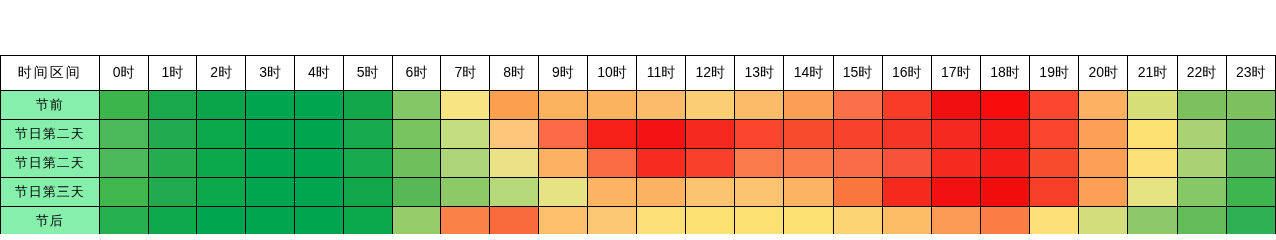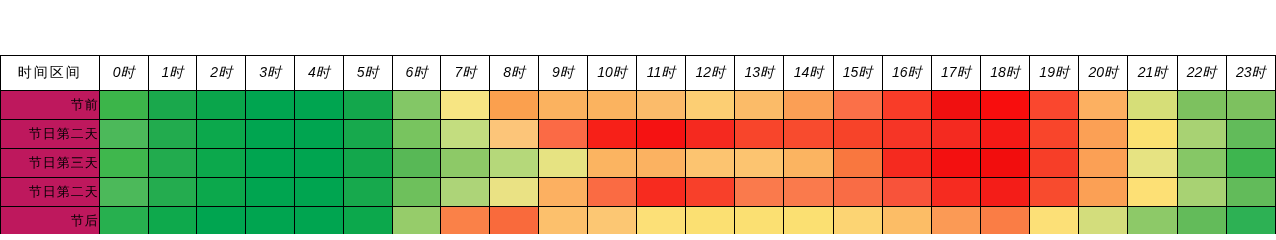--- a/index.html
+++ b/index.html
@@ -88,30 +88,29 @@
     vertical-align: middle;
     white-space: nowrap;
   }
   th.corner-head {
     width: 99px;
     letter-spacing: 2px;
     font-family: Liberation Mono, monospace;
   }
   th.hour-head {
     width: 49px;
-    font-style: italic;
   }
   th.row-head {
     width: 99px;
     height: 28px;
-    background: #be185d;
+    background: #86efac;
     color: #000000;
     font-size: 13px;
     font-weight: normal;
-    text-align: right;
+    text-align: center;
     vertical-align: middle;
     white-space: nowrap;
     letter-spacing: 1px;
   }
   td.cell {
     width: 49px;
     height: 28px;
   }
 </style>
 </head>
@@ -200,20 +199,47 @@
             <td class="cell" style="background-color: rgb(246, 53, 38);"></td>
             <td class="cell" style="background-color: rgb(244, 42, 32);"></td>
             <td class="cell" style="background-color: rgb(245, 26, 22);"></td>
             <td class="cell" style="background-color: rgb(249, 69, 43);"></td>
             <td class="cell" style="background-color: rgb(251, 160, 85);"></td>
             <td class="cell" style="background-color: rgb(251, 225, 113);"></td>
             <td class="cell" style="background-color: rgb(168, 210, 115);"></td>
             <td class="cell" style="background-color: rgb(98, 187, 90);"></td>
           </tr>
           <tr>
+            <th class="row-head">节日第二天</th>
+            <td class="cell" style="background-color: rgb(76, 185, 90);"></td>
+            <td class="cell" style="background-color: rgb(36, 172, 79);"></td>
+            <td class="cell" style="background-color: rgb(12, 168, 76);"></td>
+            <td class="cell" style="background-color: rgb(0, 165, 80);"></td>
+            <td class="cell" style="background-color: rgb(0, 165, 80);"></td>
+            <td class="cell" style="background-color: rgb(23, 169, 77);"></td>
+            <td class="cell" style="background-color: rgb(110, 192, 92);"></td>
+            <td class="cell" style="background-color: rgb(173, 212, 120);"></td>
+            <td class="cell" style="background-color: rgb(234, 226, 132);"></td>
+            <td class="cell" style="background-color: rgb(252, 176, 97);"></td>
+            <td class="cell" style="background-color: rgb(250, 107, 67);"></td>
+            <td class="cell" style="background-color: rgb(247, 43, 31);"></td>
+            <td class="cell" style="background-color: rgb(248, 64, 42);"></td>
+            <td class="cell" style="background-color: rgb(250, 122, 76);"></td>
+            <td class="cell" style="background-color: rgb(250, 122, 76);"></td>
+            <td class="cell" style="background-color: rgb(249, 108, 69);"></td>
+            <td class="cell" style="background-color: rgb(248, 83, 58);"></td>
+            <td class="cell" style="background-color: rgb(246, 43, 32);"></td>
+            <td class="cell" style="background-color: rgb(244, 29, 24);"></td>
+            <td class="cell" style="background-color: rgb(248, 75, 46);"></td>
+            <td class="cell" style="background-color: rgb(251, 160, 85);"></td>
+            <td class="cell" style="background-color: rgb(253, 224, 117);"></td>
+            <td class="cell" style="background-color: rgb(168, 210, 115);"></td>
+            <td class="cell" style="background-color: rgb(98, 187, 90);"></td>
+          </tr>
+          <tr>
             <th class="row-head">节日第三天</th>
             <td class="cell" style="background-color: rgb(63, 183, 77);"></td>
             <td class="cell" style="background-color: rgb(34, 171, 78);"></td>
             <td class="cell" style="background-color: rgb(12, 168, 76);"></td>
             <td class="cell" style="background-color: rgb(0, 165, 80);"></td>
             <td class="cell" style="background-color: rgb(0, 165, 80);"></td>
             <td class="cell" style="background-color: rgb(19, 167, 76);"></td>
             <td class="cell" style="background-color: rgb(88, 184, 86);"></td>
             <td class="cell" style="background-color: rgb(141, 201, 103);"></td>
             <td class="cell" style="background-color: rgb(181, 216, 122);"></td>
@@ -227,47 +253,20 @@
             <td class="cell" style="background-color: rgb(245, 42, 31);"></td>
             <td class="cell" style="background-color: rgb(243, 16, 16);"></td>
             <td class="cell" style="background-color: rgb(242, 13, 13);"></td>
             <td class="cell" style="background-color: rgb(247, 62, 40);"></td>
             <td class="cell" style="background-color: rgb(251, 160, 85);"></td>
             <td class="cell" style="background-color: rgb(230, 227, 130);"></td>
             <td class="cell" style="background-color: rgb(134, 199, 102);"></td>
             <td class="cell" style="background-color: rgb(62, 181, 79);"></td>
           </tr>
           <tr>
-            <th class="row-head">节日第二天</th>
-            <td class="cell" style="background-color: rgb(76, 185, 90);"></td>
-            <td class="cell" style="background-color: rgb(36, 172, 79);"></td>
-            <td class="cell" style="background-color: rgb(12, 168, 76);"></td>
-            <td class="cell" style="background-color: rgb(0, 165, 80);"></td>
-            <td class="cell" style="background-color: rgb(0, 165, 80);"></td>
-            <td class="cell" style="background-color: rgb(23, 169, 77);"></td>
-            <td class="cell" style="background-color: rgb(110, 192, 92);"></td>
-            <td class="cell" style="background-color: rgb(173, 212, 120);"></td>
-            <td class="cell" style="background-color: rgb(234, 226, 132);"></td>
-            <td class="cell" style="background-color: rgb(252, 176, 97);"></td>
-            <td class="cell" style="background-color: rgb(250, 107, 67);"></td>
-            <td class="cell" style="background-color: rgb(247, 43, 31);"></td>
-            <td class="cell" style="background-color: rgb(248, 64, 42);"></td>
-            <td class="cell" style="background-color: rgb(250, 122, 76);"></td>
-            <td class="cell" style="background-color: rgb(250, 122, 76);"></td>
-            <td class="cell" style="background-color: rgb(249, 108, 69);"></td>
-            <td class="cell" style="background-color: rgb(248, 83, 58);"></td>
-            <td class="cell" style="background-color: rgb(246, 43, 32);"></td>
-            <td class="cell" style="background-color: rgb(244, 29, 24);"></td>
-            <td class="cell" style="background-color: rgb(248, 75, 46);"></td>
-            <td class="cell" style="background-color: rgb(251, 160, 85);"></td>
-            <td class="cell" style="background-color: rgb(253, 224, 117);"></td>
-            <td class="cell" style="background-color: rgb(168, 210, 115);"></td>
-            <td class="cell" style="background-color: rgb(98, 187, 90);"></td>
-          </tr>
-          <tr>
             <th class="row-head">节后</th>
             <td class="cell" style="background-color: rgb(39, 176, 79);"></td>
             <td class="cell" style="background-color: rgb(14, 169, 76);"></td>
             <td class="cell" style="background-color: rgb(0, 165, 80);"></td>
             <td class="cell" style="background-color: rgb(0, 165, 80);"></td>
             <td class="cell" style="background-color: rgb(0, 165, 80);"></td>
             <td class="cell" style="background-color: rgb(12, 168, 76);"></td>
             <td class="cell" style="background-color: rgb(150, 204, 106);"></td>
             <td class="cell" style="background-color: rgb(250, 129, 72);"></td>
             <td class="cell" style="background-color: rgb(249, 106, 60);"></td>

